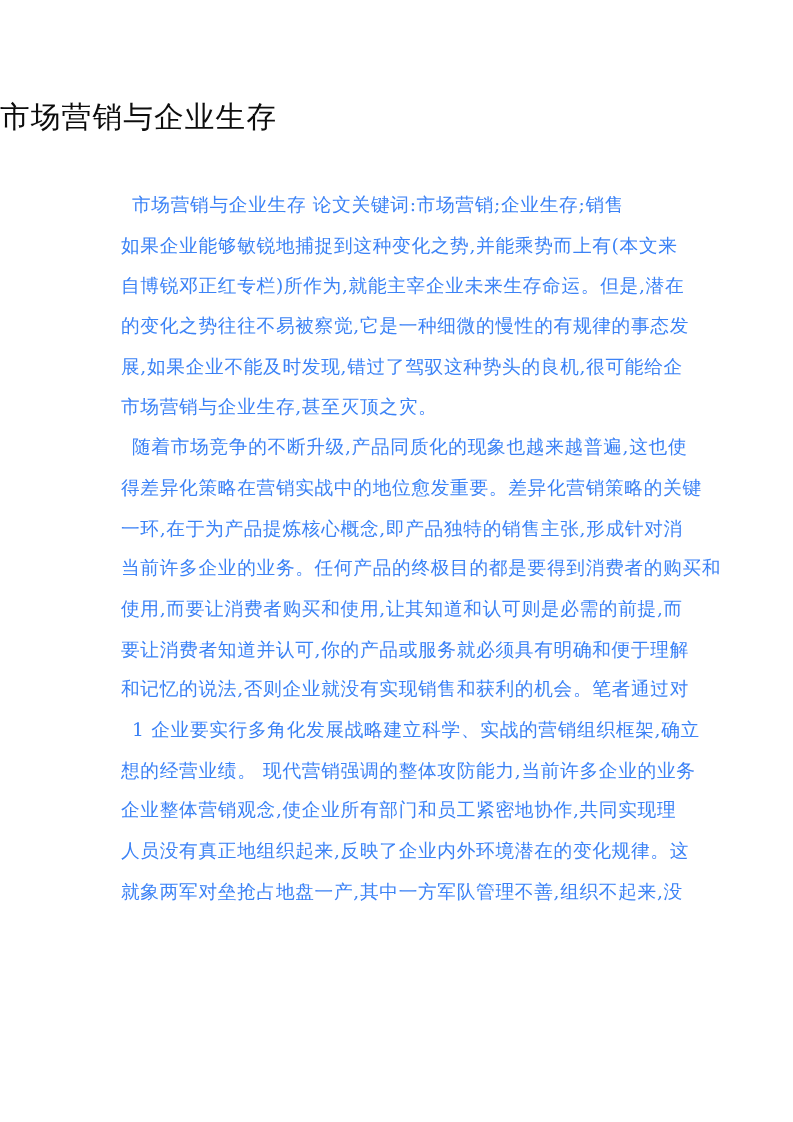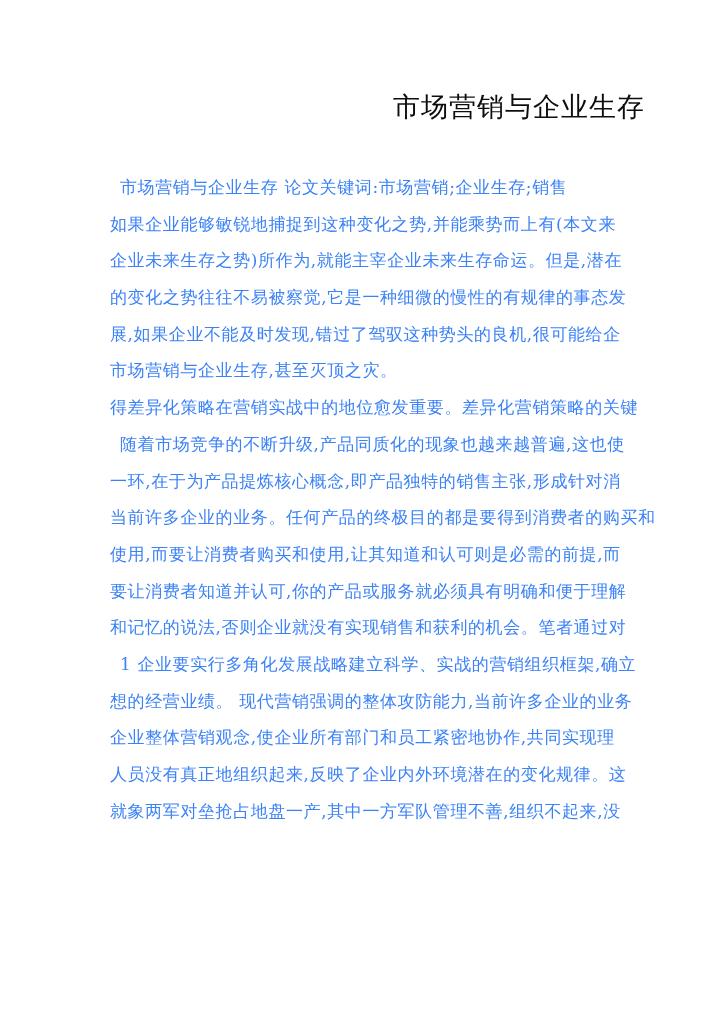--- a/index.html
+++ b/index.html
@@ -20,21 +20,21 @@
       left: 0; top: 0;
       width: 721px;
       height: 1020px;
       background: #ffffff;
     }
     .title {
       position: absolute;
       top: 88px;
       left: 0;
       width: 645px;
-      text-align: right;
+      text-align: left;
       font-size: 27px;
       line-height: 38px;
       letter-spacing: 1px;
       color: #0d0d0d;
       margin: 0;
       font-weight: normal;
     }
     .body {
       position: absolute;
       top: 169px;
@@ -53,26 +53,26 @@
   </style>
 </head>
 <body>
 
 <div class="page">
   <h1 class="title">市场营销与企业生存</h1>
 
   <div class="body">
     <div class="line indent">市场营销与企业生存  论文关键词:市场营销;企业生存;销售</div>
     <div class="line">如果企业能够敏锐地捕捉到这种变化之势,并能乘势而上有(本文来</div>
-    <div class="line">企业未来生存之势)所作为,就能主宰企业未来生存命运。但是,潜在</div>
+    <div class="line">自博锐邓正红专栏)所作为,就能主宰企业未来生存命运。但是,潜在</div>
     <div class="line">的变化之势往往不易被察觉,它是一种细微的慢性的有规律的事态发</div>
     <div class="line">展,如果企业不能及时发现,错过了驾驭这种势头的良机,很可能给企</div>
     <div class="line">市场营销与企业生存,甚至灭顶之灾。</div>
+    <div class="line indent">随着市场竞争的不断升级,产品同质化的现象也越来越普遍,这也使</div>
     <div class="line">得差异化策略在营销实战中的地位愈发重要。差异化营销策略的关键</div>
-    <div class="line indent">随着市场竞争的不断升级,产品同质化的现象也越来越普遍,这也使</div>
     <div class="line">一环,在于为产品提炼核心概念,即产品独特的销售主张,形成针对消</div>
     <div class="line">当前许多企业的业务。任何产品的终极目的都是要得到消费者的购买和</div>
     <div class="line">使用,而要让消费者购买和使用,让其知道和认可则是必需的前提,而</div>
     <div class="line">要让消费者知道并认可,你的产品或服务就必须具有明确和便于理解</div>
     <div class="line">和记忆的说法,否则企业就没有实现销售和获利的机会。笔者通过对</div>
     <div class="line indent">1  企业要实行多角化发展战略建立科学、实战的营销组织框架,确立</div>
     <div class="line">想的经营业绩。 现代营销强调的整体攻防能力,当前许多企业的业务</div>
     <div class="line">企业整体营销观念,使企业所有部门和员工紧密地协作,共同实现理</div>
     <div class="line">人员没有真正地组织起来,反映了企业内外环境潜在的变化规律。这</div>
     <div class="line">就象两军对垒抢占地盘一产,其中一方军队管理不善,组织不起来,没</div>

